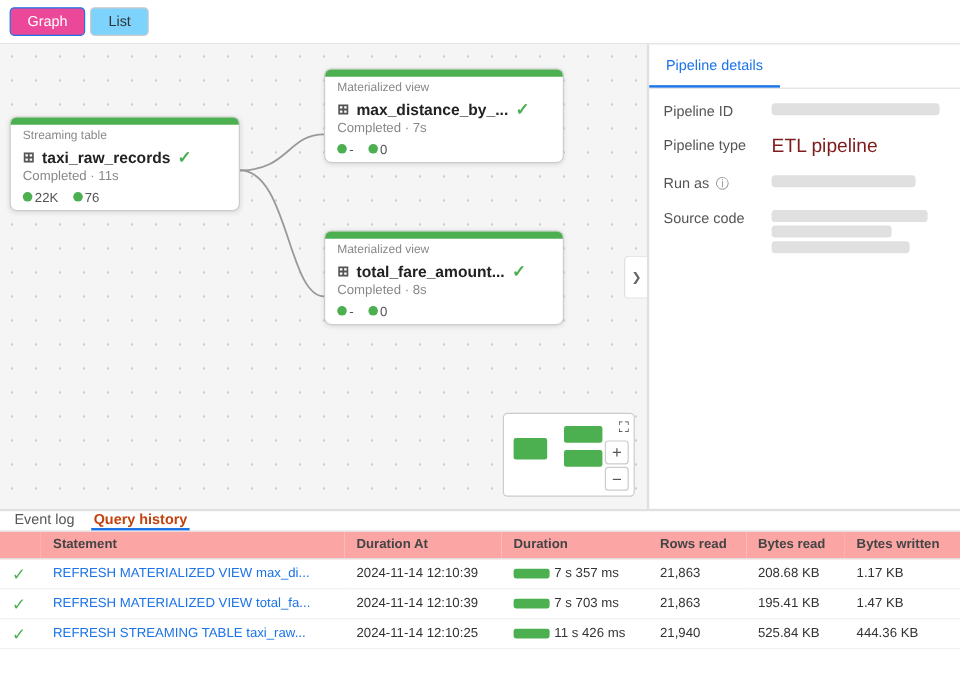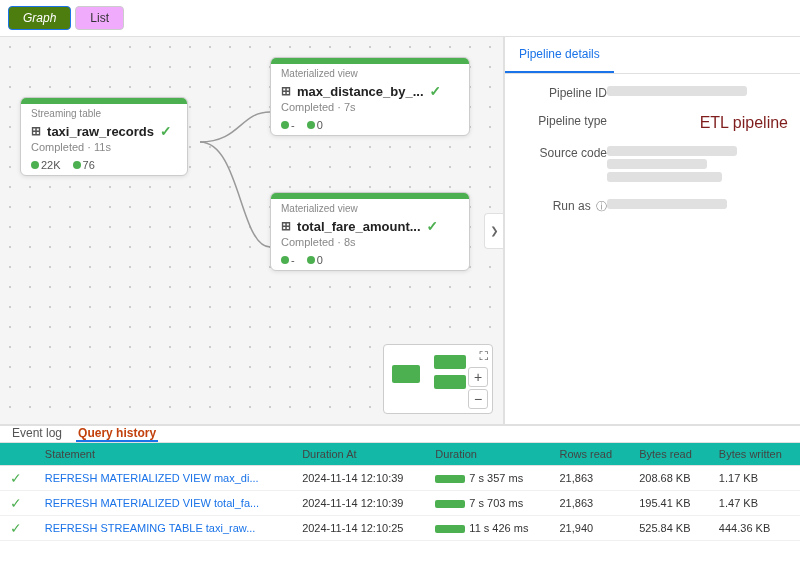--- a/index.html
+++ b/index.html
@@ -1,21 +1,21 @@
 <!DOCTYPE html>
 <html><head>
   <meta charset="utf-8">
   <style>
     * { box-sizing: border-box; margin: 0; padding: 0; }
     body { font-family: -apple-system, BlinkMacSystemFont, 'Segoe UI', sans-serif; font-size: 12px; background: #fff; color: #333; width: 800px; height: 580px; overflow: hidden; }
 
     
     .toolbar { display: flex; align-items: center; padding: 6px 8px; border-bottom: 1px solid #e0e0e0; gap: 4px; }
-    .tab-btn { padding: 4px 14px; border-radius: 4px; border: 1px solid #ccc; cursor: pointer; font-size: 12px; background: #f0abfc; color: #333; }
-    .tab-btn.active { background: #4d7c0f; color: #fff; border-color: #1a73e8; font-style: italic; }
+    .tab-btn { padding: 4px 14px; border-radius: 4px; border: 1px solid #ccc; cursor: pointer; font-size: 12px; background: #7dd3fc; color: #333; }
+    .tab-btn.active { background: #ec4899; color: #fff; border-color: #1a73e8; }
 
     
     .main-content { display: flex; height: calc(580px - 33px - 160px); }
 
     
     .graph-area { flex: 1; background: #f5f5f5; background-image: radial-gradient(circle, #ccc 1px, transparent 1px); background-size: 20px 20px; position: relative; overflow: hidden; border-right: 1px solid #e0e0e0; }
 
     
     .sidebar-toggle { position: absolute; right: -1px; top: 50%; transform: translateY(-50%); width: 20px; height: 36px; background: #fff; border: 1px solid #e0e0e0; border-right: none; border-radius: 4px 0 0 4px; display: flex; align-items: center; justify-content: center; cursor: pointer; z-index: 10; font-size: 10px; color: #666; }
 
@@ -25,52 +25,52 @@
     .node-body { padding: 4px 10px; }
     .node-label { font-size: 10px; color: #888; margin-bottom: 4px; }
     .node-title { display: flex; align-items: center; gap: 6px; font-size: 13px; font-weight: 600; color: #222; margin-bottom: 2px; }
     .node-title .icon { font-size: 12px; color: #555; }
     .node-status { font-size: 11px; color: #888; margin-bottom: 6px; }
     .node-stats { display: flex; gap: 12px; font-size: 11px; color: #555; align-items: center; }
     .dot { width: 8px; height: 8px; border-radius: 50%; background: #4caf50; display: inline-block; margin-right: 2px; }
     .check-icon { color: #4caf50; font-size: 14px; }
 
     
-    .node-source { left: 20px; top: 60px; width: 168px; }
+    .node-source { left: 8px; top: 60px; width: 192px; }
     .node-mv1 { left: 270px; top: 20px; width: 200px; }
     .node-mv2 { left: 270px; top: 155px; width: 200px; }
 
     
     .connector-svg { position: absolute; top: 0; left: 0; width: 100%; height: 100%; pointer-events: none; }
 
     
     .minimap { position: absolute; bottom: 10px; right: 10px; width: 110px; height: 70px; background: #fff; border: 1px solid #ccc; border-radius: 4px; overflow: hidden; }
     .minimap-btn { width: 20px; height: 20px; background: #fff; border: 1px solid #ccc; border-radius: 3px; cursor: pointer; display: flex; align-items: center; justify-content: center; font-size: 14px; color: #555; }
     .minimap-content { width: 100%; height: 100%; position: relative; padding: 4px; }
     .mini-node { position: absolute; background: #4caf50; border-radius: 2px; }
 
     
-    .right-panel { width: 296px; padding: 0; border-left: 1px solid #e0e0e0; display: flex; flex-direction: column; text-align: right; }
+    .right-panel { width: 260px; padding: 0; border-left: 1px solid #e0e0e0; display: flex; flex-direction: column; }
     .panel-tabs { display: flex; border-bottom: 1px solid #e0e0e0; }
     .panel-tab { padding: 10px 14px; font-size: 12px; cursor: pointer; color: #555; border-bottom: 2px solid transparent; }
     .panel-tab.active { color: #1a73e8; border-bottom-color: #1a73e8; font-weight: 500; }
     .panel-body { padding: 12px; flex: 1; overflow-y: auto; }
     .panel-row { display: flex; margin-bottom: 14px; }
     .panel-label { width: 90px; font-size: 12px; color: #555; flex-shrink: 0; font-weight: 500; }
     .panel-value { font-size: 16px; color: #7f1d1d; flex: 1; }
     .blur-block { background: #e0e0e0; border-radius: 3px; height: 10px; margin-bottom: 3px; }
 
     
     .bottom-panel { height: 160px; border-top: 2px solid #e0e0e0; display: flex; flex-direction: column; }
     .bottom-tabs { display: flex; padding: 0 10px; border-bottom: 1px solid #e0e0e0; gap: 12px; }
     .bottom-tab { padding: 0 2px; font-size: 12px; color: #555; cursor: pointer; border-bottom: 2px solid transparent; }
     .bottom-tab.active { color: #c2410c; border-bottom-color: #1a73e8; font-weight: 700; }
     .table-container { flex: 1; overflow-y: auto; }
     table { width: 100%; border-collapse: collapse; font-size: 11px; }
-    th { text-align: left; padding: 5px 10px; background: #14b8a6; font-weight: 400; color: #444; border-bottom: 1px solid #e0e0e0; white-space: nowrap; }
+    th { text-align: left; padding: 5px 10px; background: #fca5a5; font-weight: 700; color: #444; border-bottom: 1px solid #e0e0e0; white-space: nowrap; }
     td { padding: 4px 10px; border-bottom: 1px solid #f0f0f0; white-space: nowrap; color: #333; }
     .status-ok { color: #4caf50; font-size: 14px; }
     .duration-bar { display: inline-block; width: 30px; height: 8px; background: #4caf50; border-radius: 2px; margin-right: 4px; vertical-align: middle; }
     .link-text { color: #1a73e8; cursor: pointer; }
   </style>
 </head>
 <body>
 
 <div class="toolbar">
   <button class="tab-btn active">Graph</button>
@@ -165,34 +165,34 @@
         <div class="panel-label">Pipeline ID</div>
         <div>
           <div class="blur-block" style="width:140px;"></div>
         </div>
       </div>
       <div class="panel-row">
         <div class="panel-label">Pipeline type</div>
         <div class="panel-value">ETL pipeline</div>
       </div>
       <div class="panel-row">
+        <div class="panel-label">
+          <span>Run as</span>
+          <span style="color:#888;font-size:11px;margin-left:2px;">ⓘ</span>
+        </div>
+        <div>
+          <div class="blur-block" style="width:120px;"></div>
+        </div>
+      </div>
+      <div class="panel-row">
         <div class="panel-label">Source code</div>
         <div>
           <div class="blur-block" style="width:130px;"></div>
           <div class="blur-block" style="width:100px;"></div>
           <div class="blur-block" style="width:115px;"></div>
-        </div>
-      </div>
-      <div class="panel-row">
-        <div class="panel-label">
-          <span>Run as</span>
-          <span style="color:#888;font-size:11px;margin-left:2px;">ⓘ</span>
-        </div>
-        <div>
-          <div class="blur-block" style="width:120px;"></div>
         </div>
       </div>
     </div>
   </div>
 </div>
 
 <div class="bottom-panel">
   <div class="bottom-tabs">
     <div class="bottom-tab">Event log</div>
     <div class="bottom-tab active">Query history</div>

